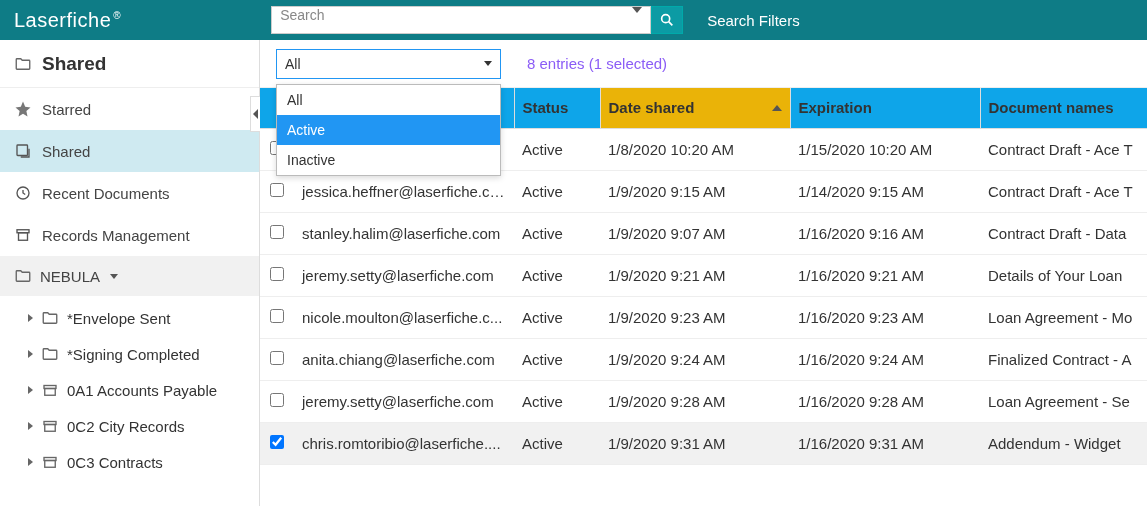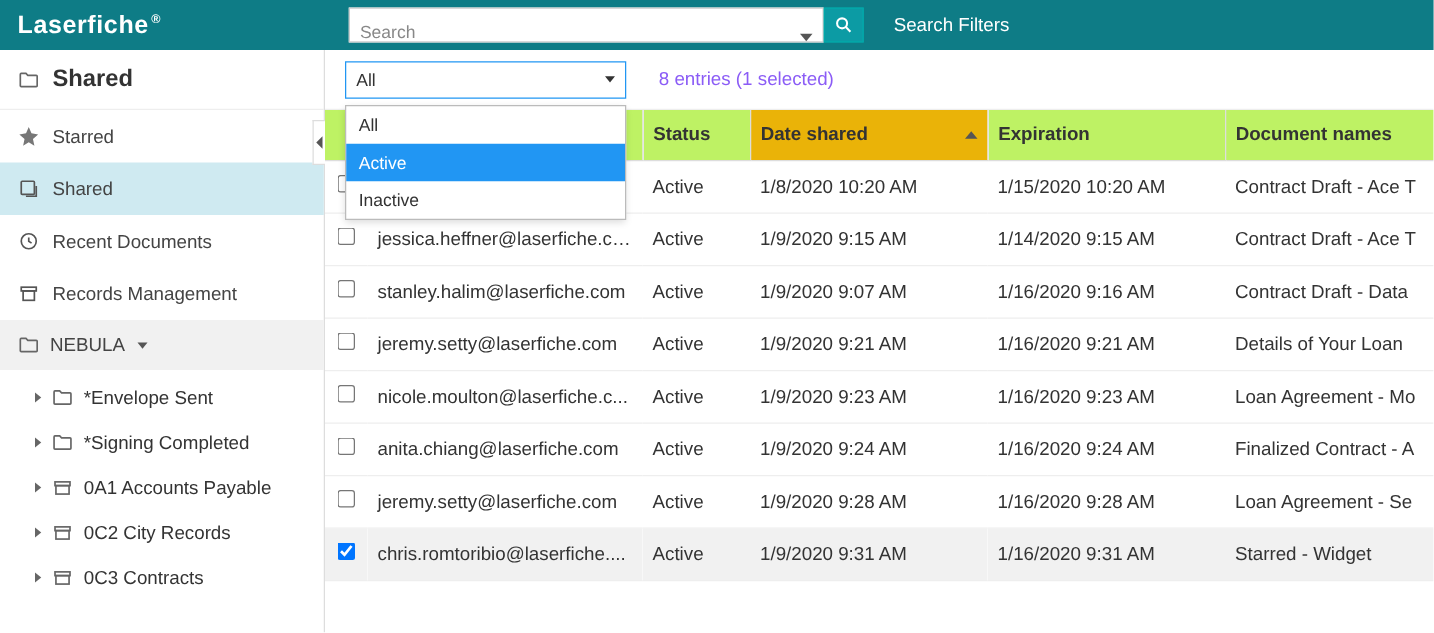--- a/index.html
+++ b/index.html
@@ -13,27 +13,27 @@
     background: #fff;
   }
   .topbar {
     height: 40px;
     background: #0e7c86;
     display: flex;
     align-items: center;
     padding: 0 14px;
     color: #fff;
   }
-  .logo { font-size: 20px; letter-spacing: 0.5px; font-weight: 700; }
+  .logo { font-size: 20px; letter-spacing: 0.5px; font-weight: 400; }
   .logo .reg { font-size: 10px; vertical-align: super; margin-left: 2px; }
   .search-wrap { margin-left: 150px; display: flex; align-items: center; }
   .search-box {
     width: 380px; height: 28px;
     background: #fff; border: 1px solid #ccc;
-    display: flex; align-items: flex-end;
+    display: flex; align-items: flex-start;
     padding-left: 8px;
     color: #666;
   }
   .search-box .caret-down {
     width: 0; height: 0;
     border-left: 5px solid transparent;
     border-right: 5px solid transparent;
     border-top: 6px solid #555;
     margin-left: auto; margin-right: 8px;
   }
@@ -121,21 +121,21 @@
   .filter-opt { height: 30px; display: flex; align-items: center; padding: 0 10px; cursor: pointer; }
   .filter-opt.hl { background: #2196f3; color: #fff; }
   .entries-label { color: #8b5cf6; font-size: 15px; }
   .table-wrap { flex: 1; overflow: hidden; }
   table { border-collapse: collapse; width: 100%; table-layout: fixed; }
   thead th {
     text-align: left; font-weight: 600; color: #333;
     height: 40px; padding: 0 8px;
     border-bottom: 1px solid #ddd;
     border-left: 1px solid #ddd;
-    background: #bef264;
+    background: #0ea5e9;
     white-space: nowrap; overflow: hidden; text-overflow: ellipsis;
     font-size: 15px;
   }
   thead th:first-child { border-left: none; }
   thead th.sorted { background: #eab308; }
   thead th.sorted .asc {
     display: inline-block; margin-left: auto;
     width: 0; height: 0;
     border-left: 5px solid transparent; border-right: 5px solid transparent;
     border-bottom: 6px solid #555;
@@ -382,19 +382,19 @@
               <td>1/9/2020 9:28 AM</td>
               <td>1/16/2020 9:28 AM</td>
               <td>Loan Agreement - Se</td>
             </tr>
             <tr class="sel">
               <td class="col-cb"><input type="checkbox" checked="" style=""></td>
               <td>chris.romtoribio@laserfiche....</td>
               <td>Active</td>
               <td>1/9/2020 9:31 AM</td>
               <td>1/16/2020 9:31 AM</td>
-              <td>Starred - Widget</td>
+              <td>Addendum - Widget</td>
             </tr>
           </tbody>
       </table>
     </div>
   </div>
 </div>
 
 </body></html>

